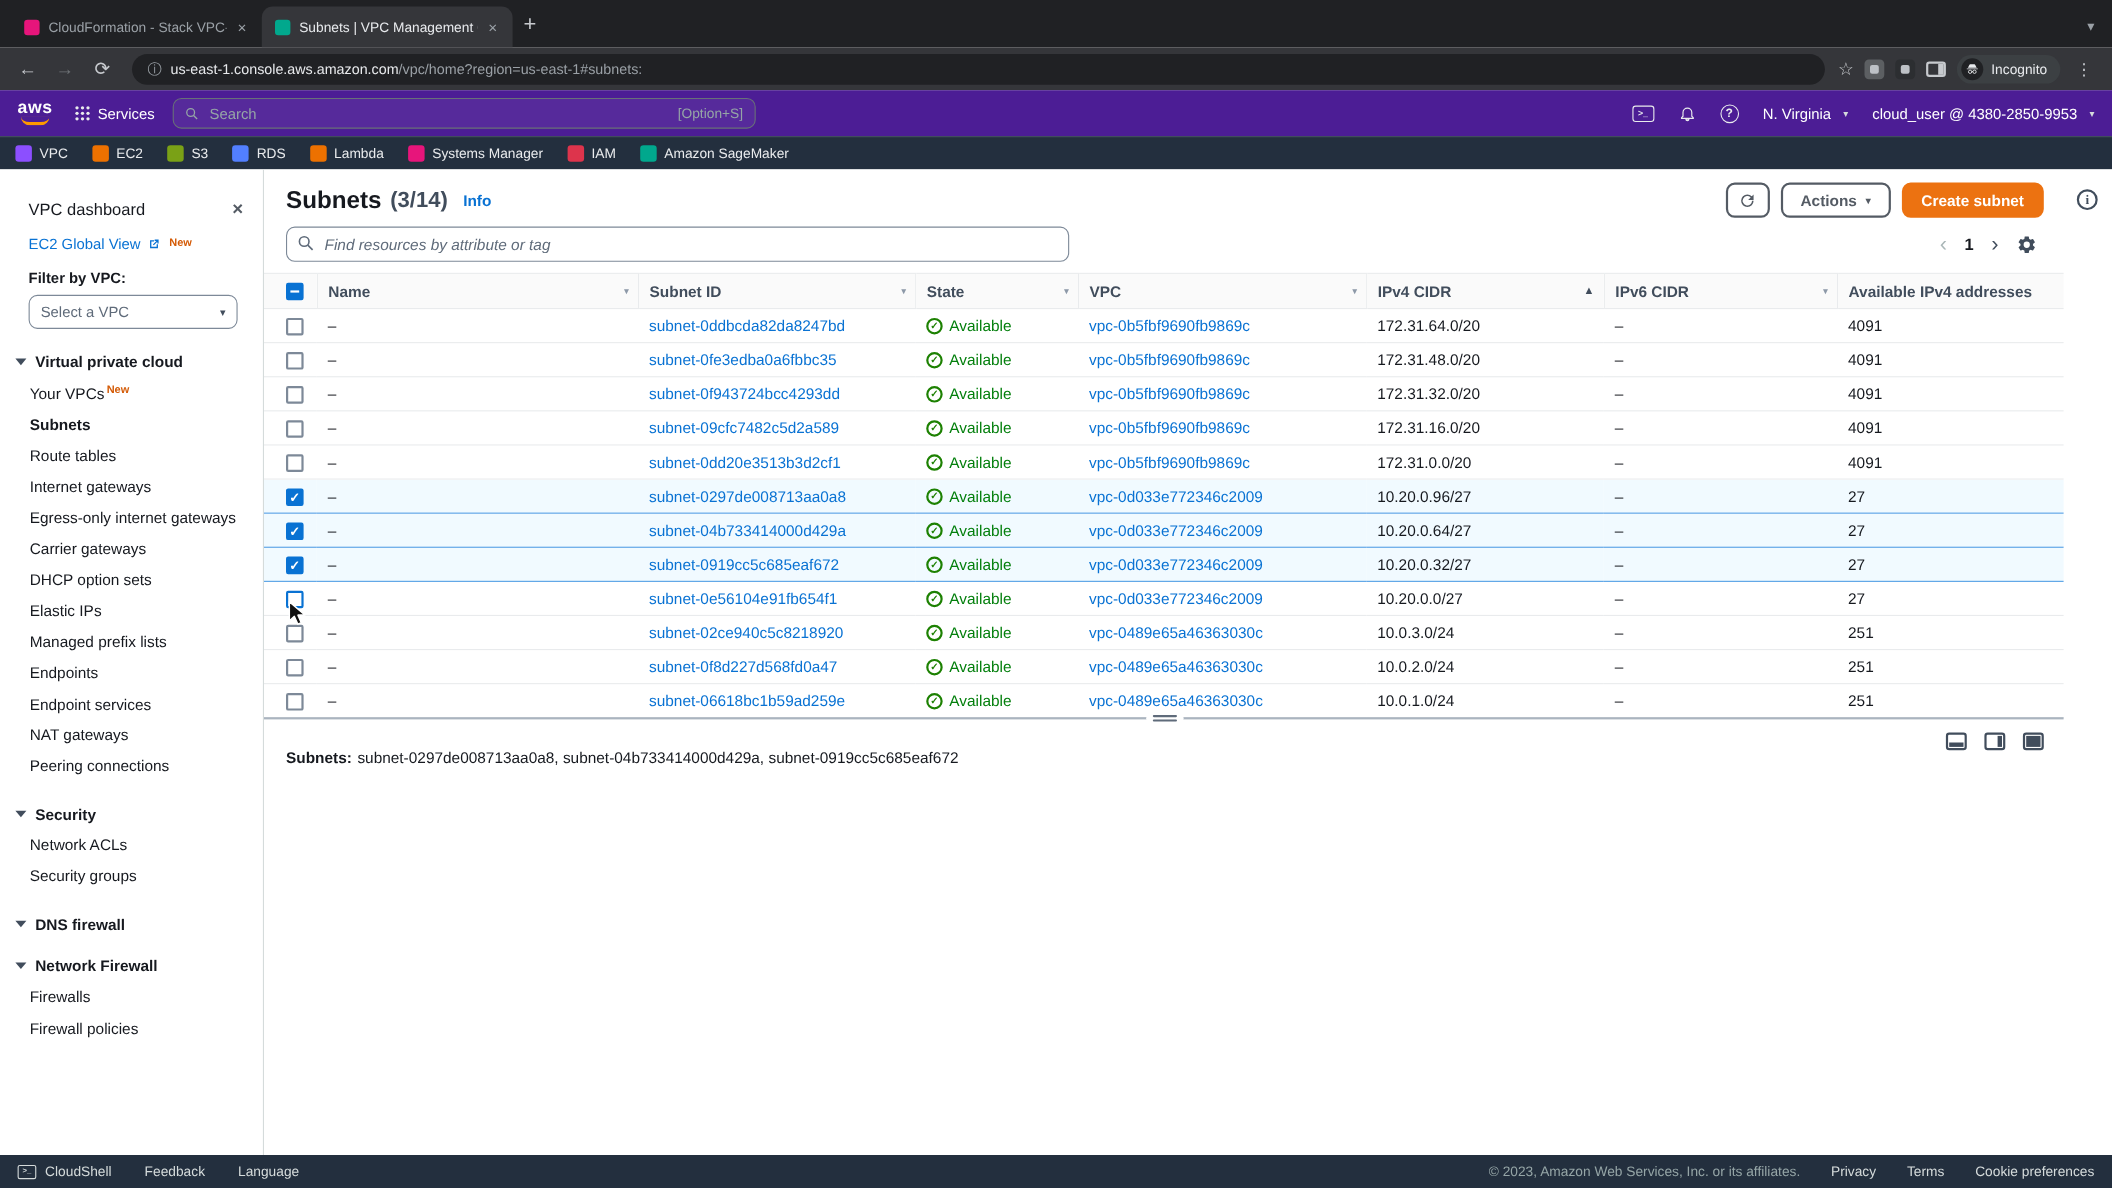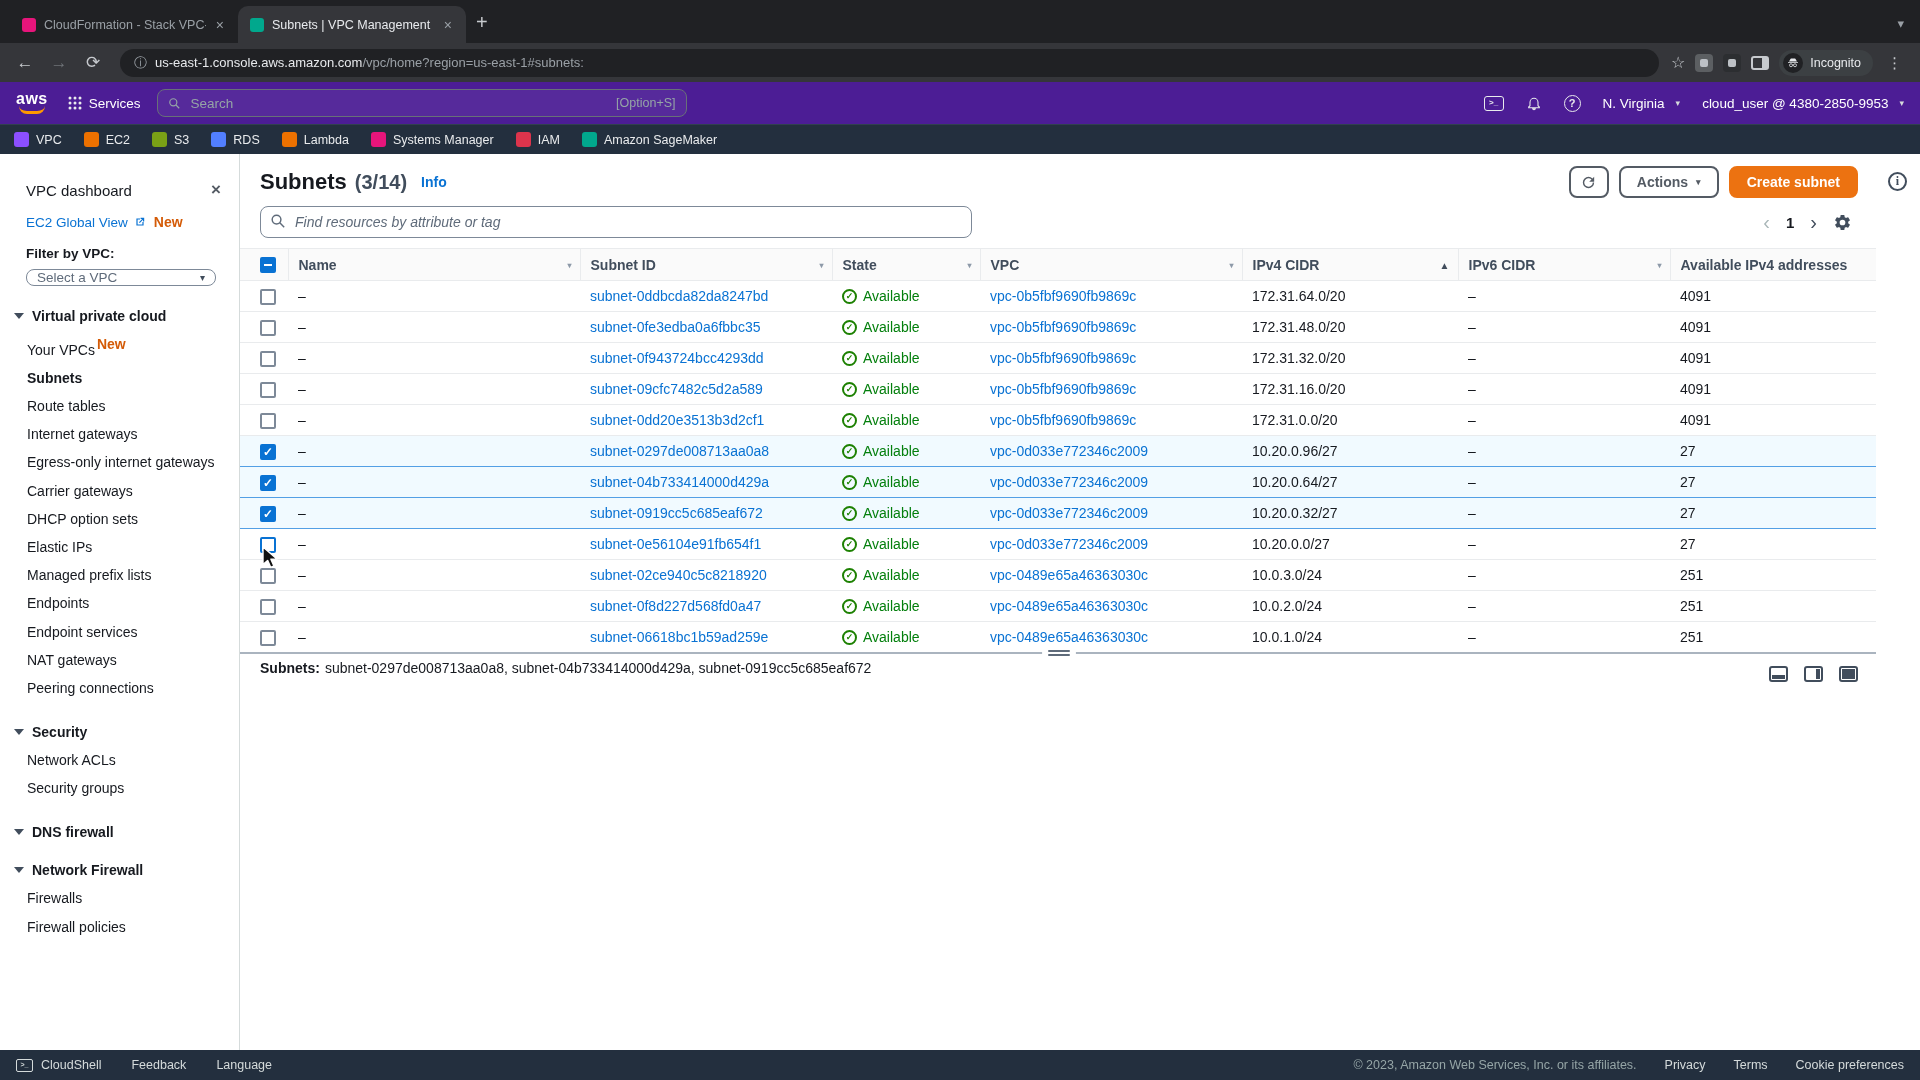--- a/index.html
+++ b/index.html
@@ -73,23 +73,23 @@
   
   .workspace { display:flex; height:896px; background:#fff; }
 
   
   .sidebar { width:240px; flex:none; border-right:1px solid #d5dbdb; padding:26px 0 0 14px;
              font-size:14px; color:#16191f; overflow:hidden; }
   .side-title-row { display:flex; align-items:center; justify-content:space-between;
                     padding:0 18px 0 12px; font-size:15px; }
   .side-close { color:#545b64; font-size:17px; font-weight:bold; }
   .ec2-row { margin:14px 0 0 12px; display:flex; align-items:center; gap:6px; color:#0972d3; font-size:13.5px; }
-  .new-badge { color:#d45b07; font-size:14px; font-weight:bold; margin-left:2px; }
+  .new-badge { color:#d45b07; font-size:10px; font-weight:bold; margin-left:2px; }
   .filter-label { margin:16px 0 0 12px; font-weight:bold; font-size:13.5px; }
-  .vpc-select { margin:8px 0 0 12px; width:190px; height:17px; border:1px solid #7d8998; border-radius:8px;
+  .vpc-select { margin:8px 0 0 12px; width:190px; height:31px; border:1px solid #7d8998; border-radius:8px;
                 display:flex; align-items:center; justify-content:space-between; padding:0 10px;
                 color:#5f6b7a; font-size:13.5px; background:#fff; }
   .vpc-select .sel-caret { color:#414d5c; font-size:10px; }
   .side-section { margin-top:22px; }
   .side-head { display:flex; align-items:center; gap:8px; font-weight:bold; margin-bottom:6px; }
   .tri { width:0; height:0; border-left:5px solid transparent; border-right:5px solid transparent;
          border-top:6px solid #414d5c; }
   .side-items { margin-left:13px; }
   .side-item { padding:5px 0; line-height:1.3; color:#16191f; width:190px; }
   .side-item.active .side-link { font-weight:bold; }
@@ -151,21 +151,21 @@
   .split-panel { flex:1; border-top:2px solid #aab4bf; position:relative; margin-top:-1px; }
   .split-handle { position:absolute; top:-7px; left:49%; width:34px; height:12px; background:#fff;
                   border-radius:6px; display:flex; flex-direction:column; gap:2px; align-items:center;
                   justify-content:center; }
   .split-handle i { display:block; width:22px; height:2px; background:#5f6b7a; border-radius:1px; }
   .layout-btns { position:absolute; top:12px; right:18px; display:flex; gap:16px; }
   .layout-btn { width:19px; height:16px; border:2px solid #414d5c; border-radius:3px; position:relative; }
   .layout-btn.bottom::after { content:""; position:absolute; left:1px; right:1px; bottom:1px; height:4px; background:#414d5c; }
   .layout-btn.side::after { content:""; position:absolute; top:1px; bottom:1px; right:1px; width:4px; background:#414d5c; }
   .layout-btn.full::after { content:""; position:absolute; inset:1px; background:#414d5c; }
-  .summary { padding:6px 20px; font-size:14px; color:#16191f; }
+  .summary { padding:27px 20px; font-size:14px; color:#16191f; }
   .summary b { margin-right:5px; }
 
   
   .footer { height:30px; background:#232f3e; color:#d5dbdb; display:flex; align-items:center;
             font-size:12.5px; padding:0 16px; gap:30px; }
   .foot-item { display:flex; align-items:center; gap:8px; }
   .foot-term { width:17px; height:13px; border:1.2px solid #d5dbdb; border-radius:2px; font-size:7px;
                line-height:10px; text-align:center; font-weight:bold; color:#d5dbdb; }
   .foot-right { margin-left:auto; display:flex; align-items:center; gap:28px; }
   .copyright { color:#95a5a6; }

